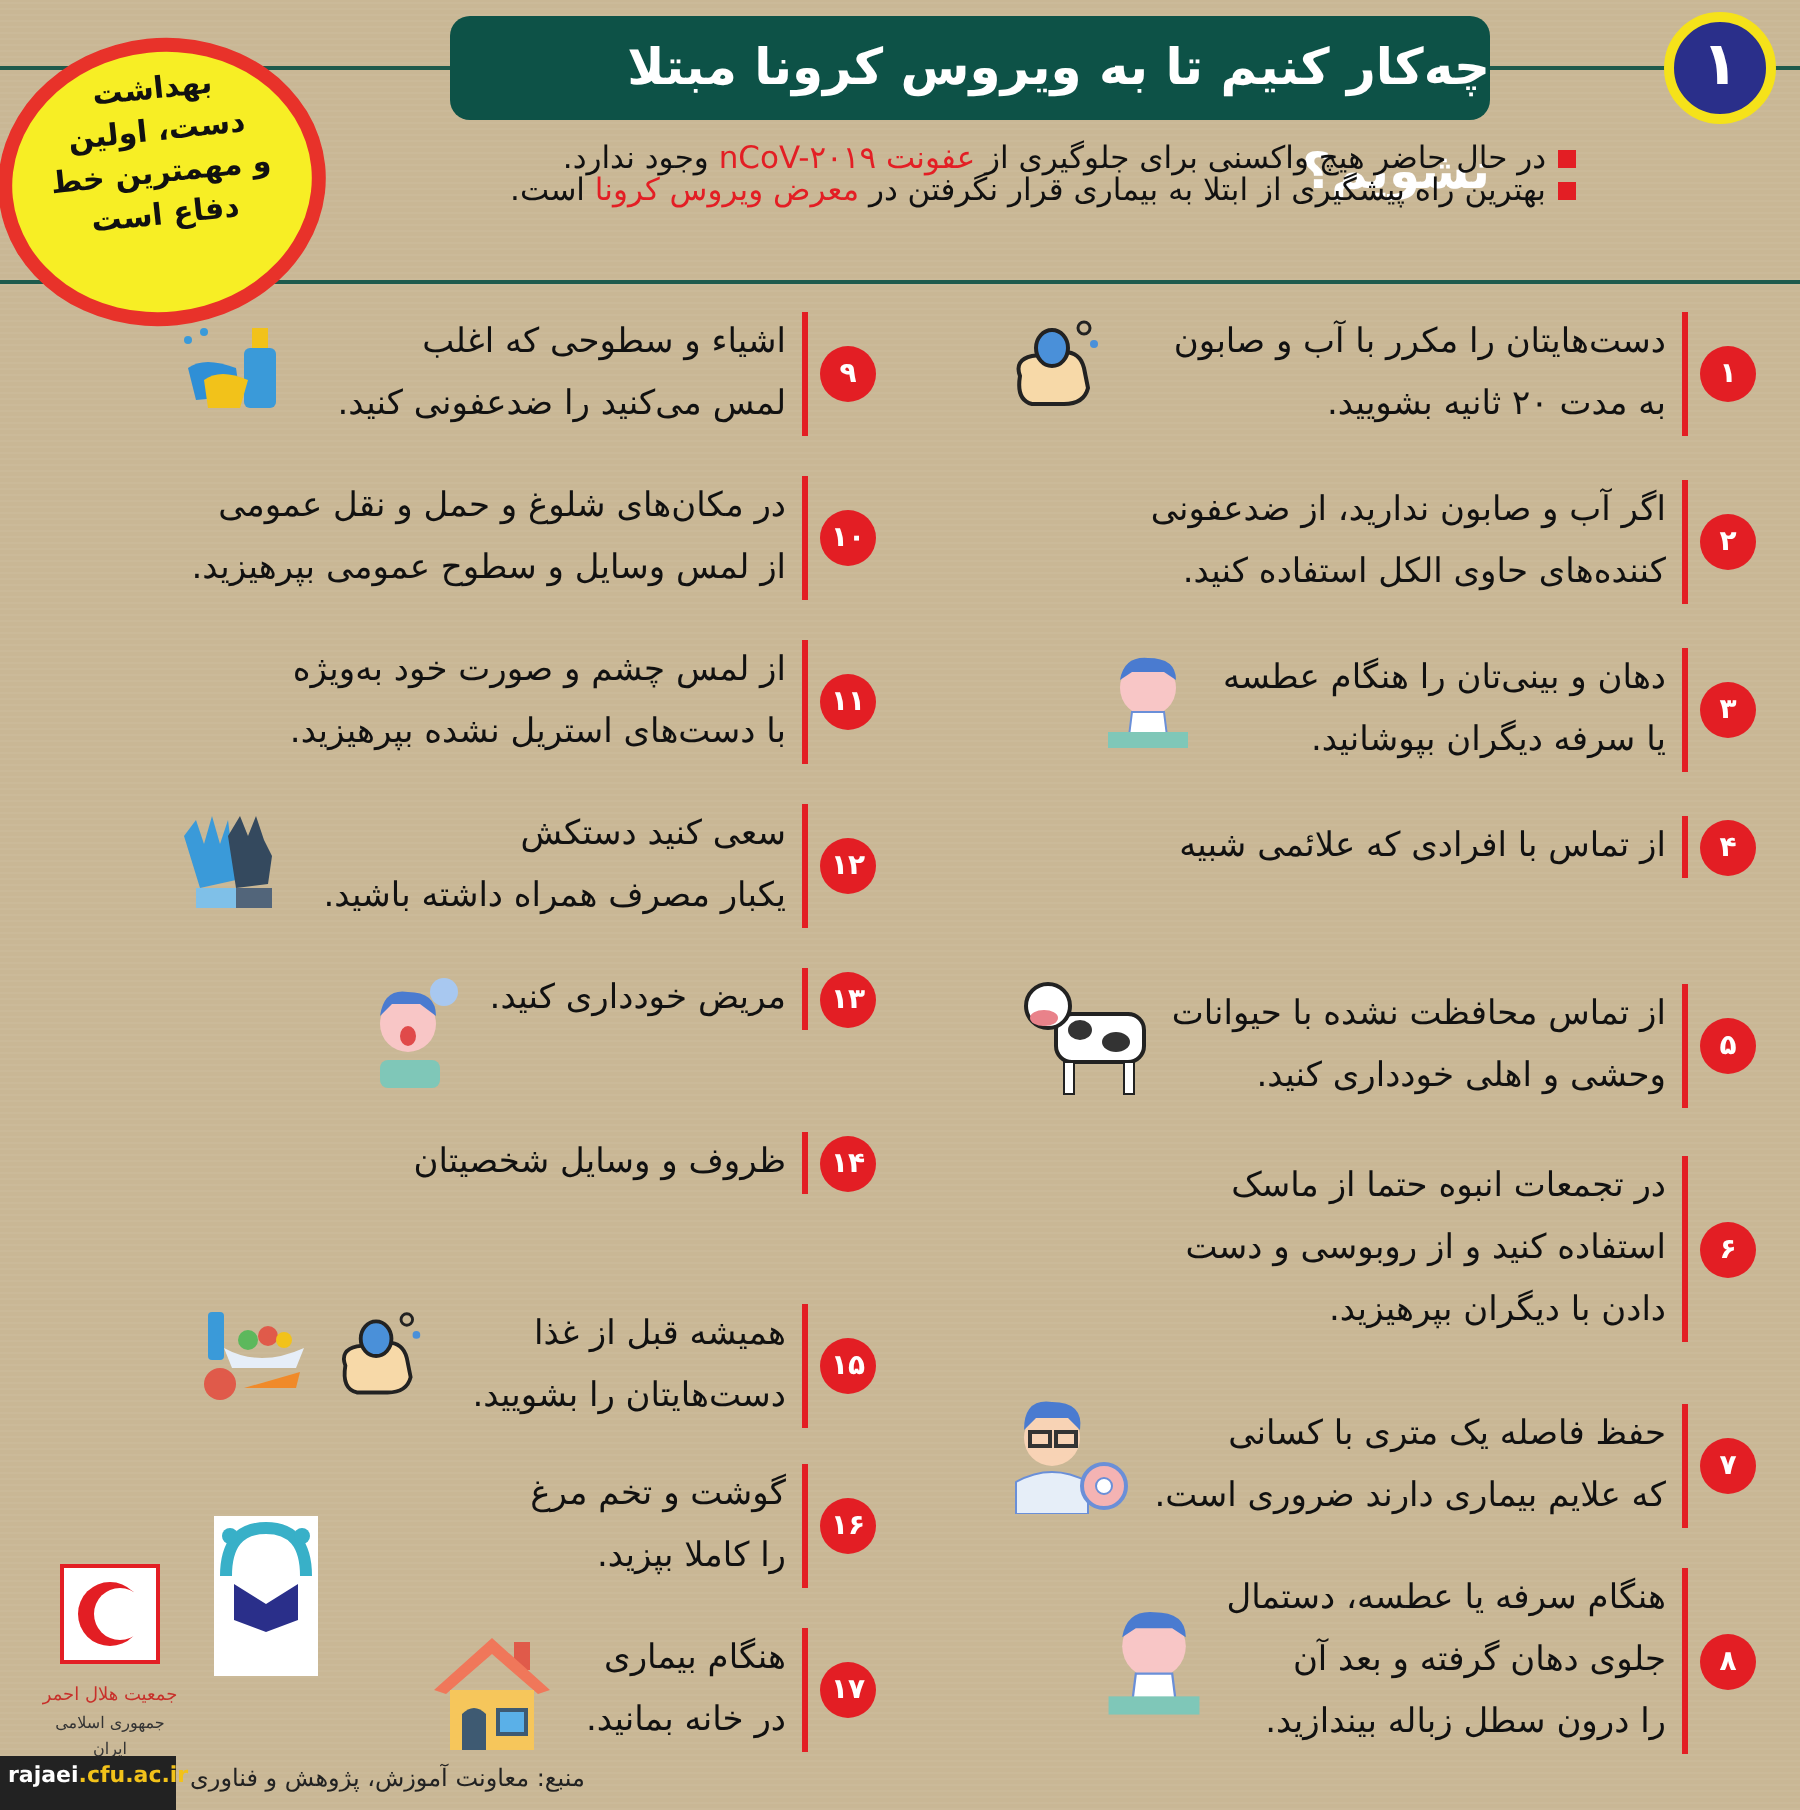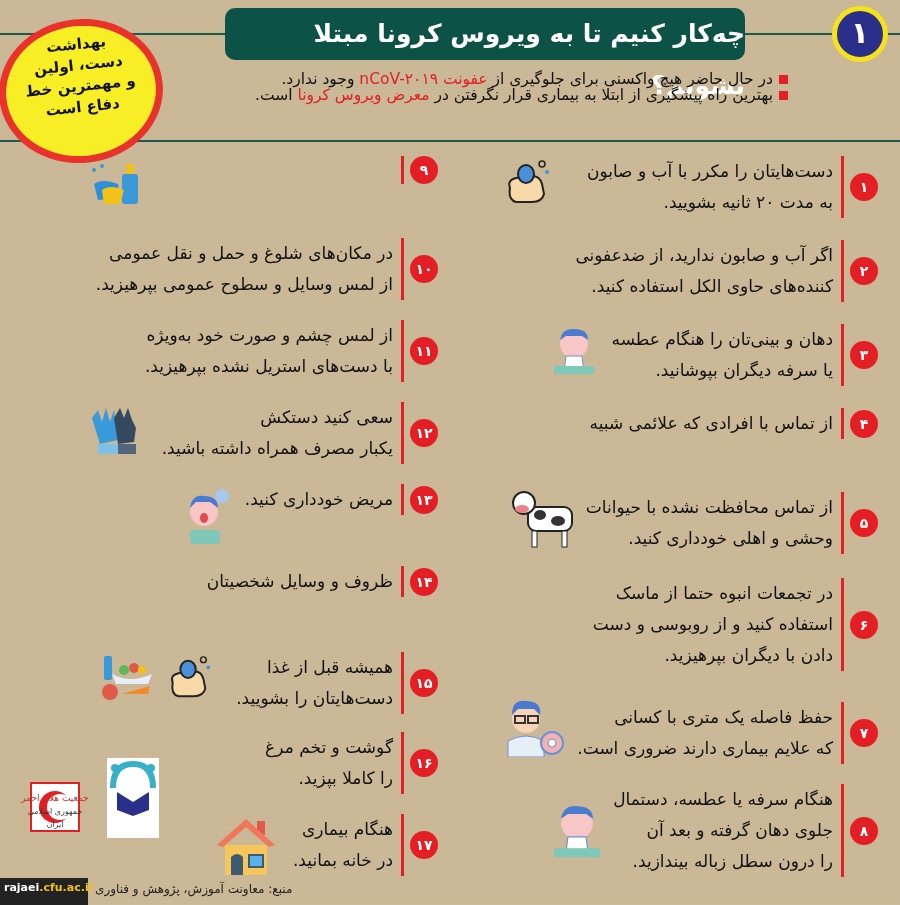--- a/index.html
+++ b/index.html
@@ -46,21 +46,21 @@
     .item .bar { width: 3px; background: #e31e24; align-self: stretch; margin: 0 6px 0 8px; }
     .item .txt { font-size: 17px; line-height: 31px; color: #111; white-space: nowrap; }
     .icon { position: absolute; }
     .source { position: absolute; left: 95px; top: 882px; font-size: 12px; direction: rtl; color: #222; }
     .watermark {
       position: absolute; left: 0; top: 878px; width: 88px; height: 27px;
       background: #222; color: #fff; font-size: 11px; font-weight: bold; line-height: 20px; padding-left: 4px;
     }
     .watermark .y { color: #f2c21a; }
     .logo-rc { position: absolute; left: 30px; top: 782px; width: 50px; height: 50px; border: 2px solid #e31e24; background: #fff; }
-    .logo-rc-text { position: absolute; left: 20px; top: 792px; width: 70px; text-align: center; font-size: 9px; direction: rtl; color: #c8302a; line-height: 13px; }
+    .logo-rc-text { position: absolute; left: 20px; top: 842px; width: 70px; text-align: center; font-size: 9px; direction: rtl; color: #c8302a; line-height: 13px; }
     .logo-rc-text .sub { color: #333; font-size: 8px; }
     .logo-univ { position: absolute; left: 107px; top: 758px; width: 52px; height: 80px; background: #fff; }
   </style>
 </head>
 <body>
 
 <div class="hline" style="left:0;top:33px;width:225px;"></div>
 <div class="hline" style="left:745px;top:33px;width:155px;"></div>
 <div class="hline" style="left:0;top:140px;width:900px;"></div>
 
@@ -143,20 +143,24 @@
   <div class="txt">
       <div>هنگام سرفه یا عطسه، دستمال</div>
       <div>جلوی دهان گرفته و بعد آن</div>
       <div>را درون سطل زباله بیندازید.</div>
     </div>
 </div>
 
 <div class="item" style="right:462px;top:156px;">
   <span class="n">۹</span>
     <span class="bar"></span>
+  <div class="txt">
+      <div>اشیاء و سطوحی که اغلب</div>
+      <div>لمس می‌کنید را ضدعفونی کنید.</div>
+    </div>
 </div>
 <div class="item" style="right:462px;top:238px;">
   <span class="n">۱۰</span>
     <span class="bar"></span>
   <div class="txt">
       <div>در مکان‌های شلوغ و حمل و نقل عمومی</div>
       <div>از لمس وسایل و سطوح عمومی بپرهیزید.</div>
     </div>
 </div>
 <div class="item" style="right:462px;top:320px;">

